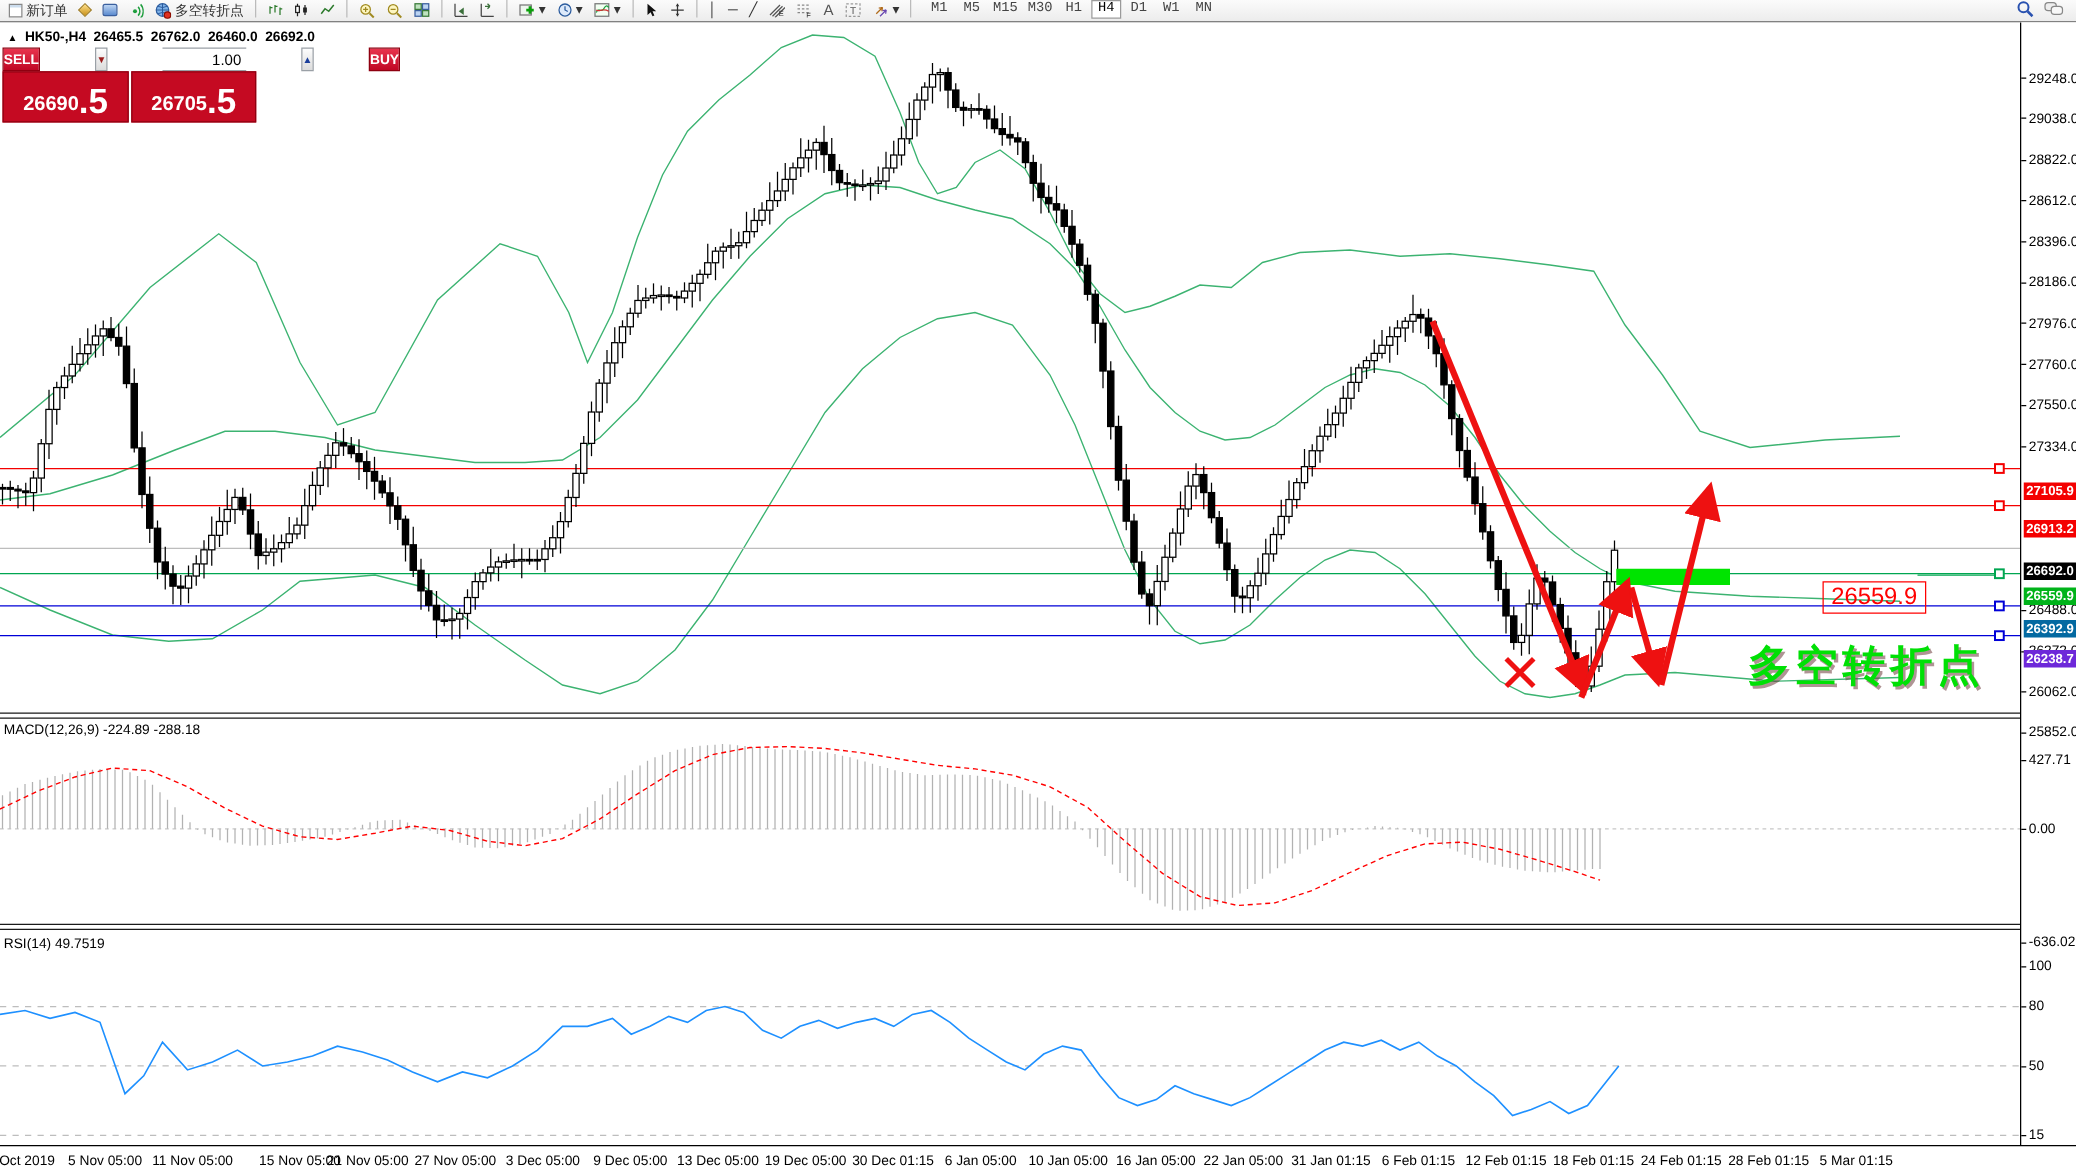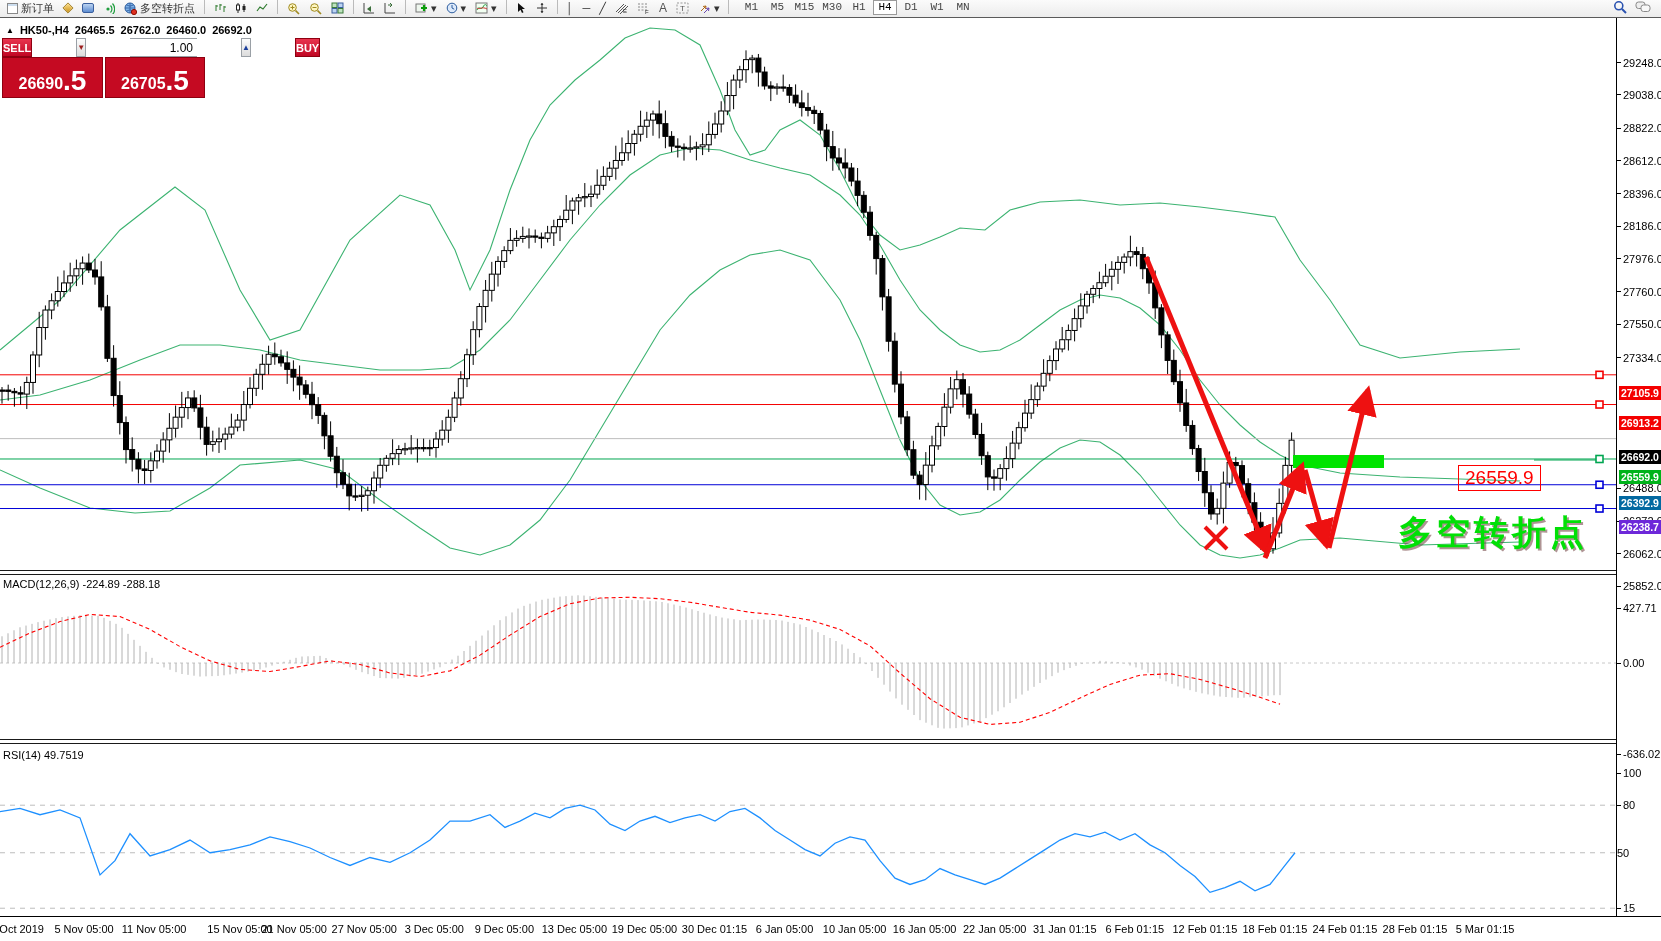--- a/index.html
+++ b/index.html
@@ -1037,21 +1037,21 @@
           <span class="tl">-636.02</span>
         </div>
         <div class="tick" style="top: 749px;">
           <span class="dash"></span>
           <span class="tl">100</span>
         </div>
         <div class="tick" style="top: 781px;">
           <span class="dash"></span>
           <span class="tl">80</span>
         </div>
-        <div class="tick" style="top: 829px; flex-direction: column;">
+        <div class="tick" style="top: 829px;">
           <span class="dash"></span>
           <span class="tl">50</span>
         </div>
         <div class="tick" style="top: 884px;">
           <span class="dash"></span>
           <span class="tl">15</span>
         </div>
         <div class="tick" style="top: 902px;">
           <span class="dash"></span>
           <span class="tl">0</span>

